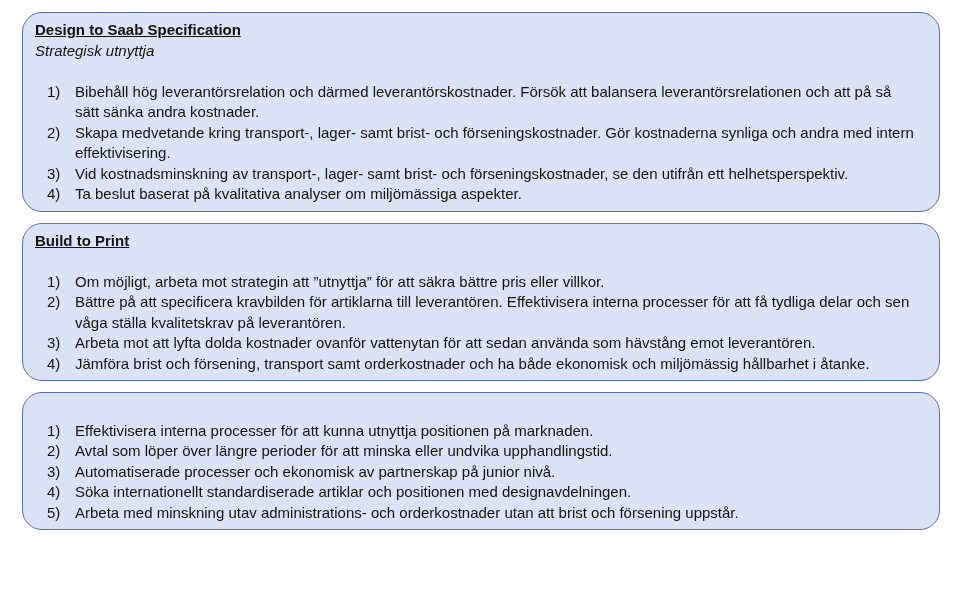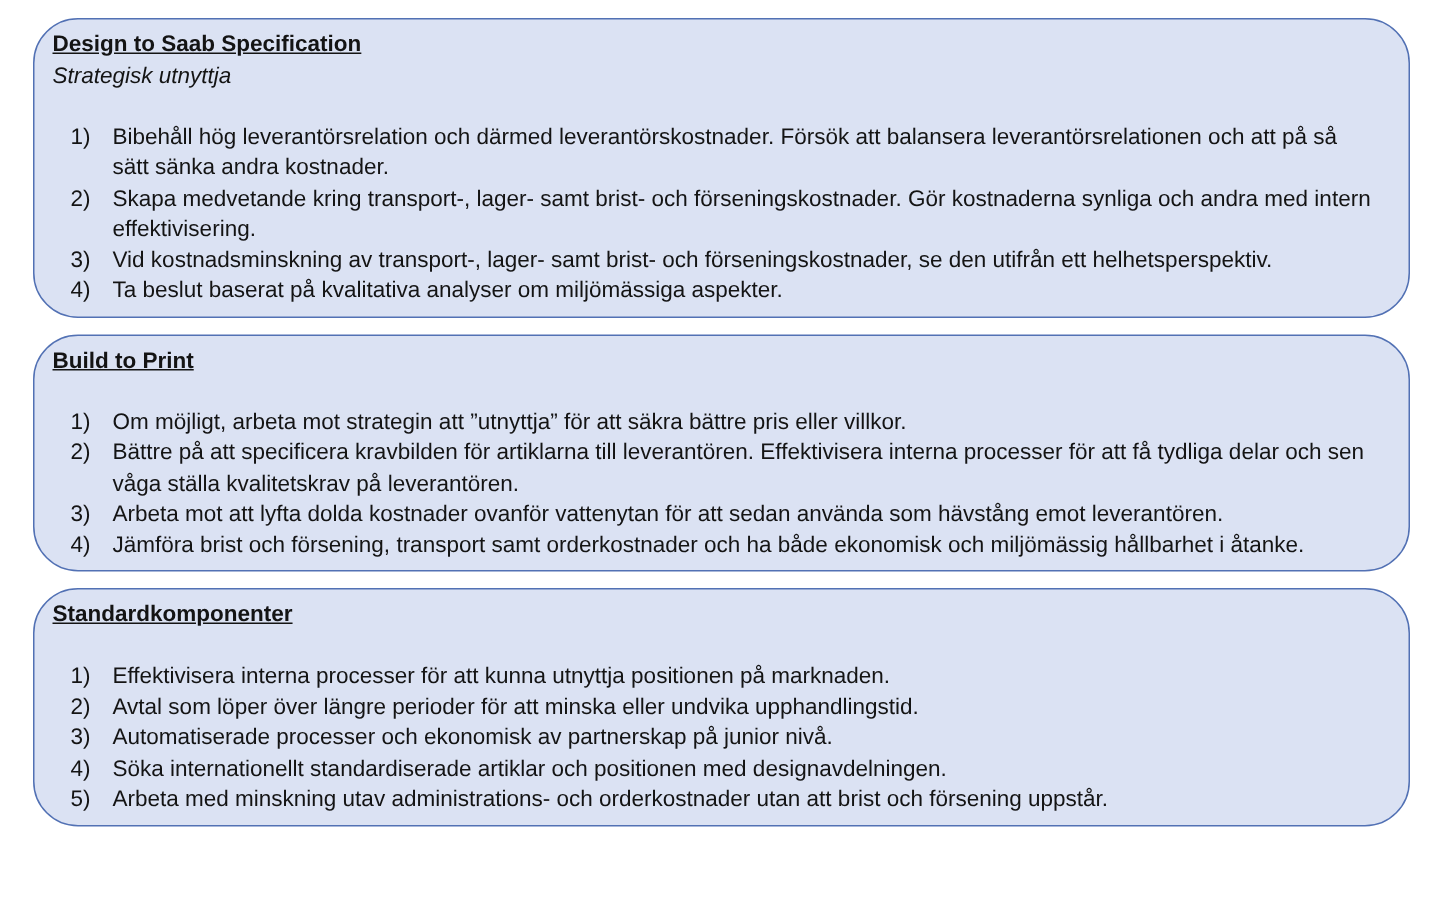--- a/index.html
+++ b/index.html
@@ -18,21 +18,21 @@
     height: 606px;
     padding: 12px 17px 11px 22px;
     display: flex;
     flex-direction: column;
     gap: 11px;
   }
   .strategy-box {
     box-sizing: border-box;
     background: var(--box-fill, #dbe2f3);
     border: 1.6px solid var(--box-border, #5271b4);
-    border-radius: 30px;
+    border-radius: 20px;
     padding: 7px 20px 6px 12px;
     flex: 0 0 auto;
   }
   .box-title {
     font-weight: bold;
     text-decoration: underline;
     font-size: 15px;
     line-height: 20.5px;
     white-space: pre;
   }
@@ -111,21 +111,20 @@
         </div>
 
         <div class="list-item">
           <span class="item-num">4)</span>
           <span class="item-text">Jämföra brist och försening, transport samt orderkostnader och ha både ekonomisk och miljömässig hållbarhet i åtanke.</span>
         </div>
       </div>
   </div>
 
   <div class="strategy-box">
-    <div class="box-title">Standardkomponenter</div>
     <div class="item-list">
 
         <div class="list-item">
           <span class="item-num">1)</span>
           <span class="item-text">Effektivisera interna processer för att kunna utnyttja positionen på marknaden.</span>
         </div>
 
         <div class="list-item">
           <span class="item-num">2)</span>
           <span class="item-text">Avtal som löper över längre perioder för att minska eller undvika upphandlingstid.</span>

